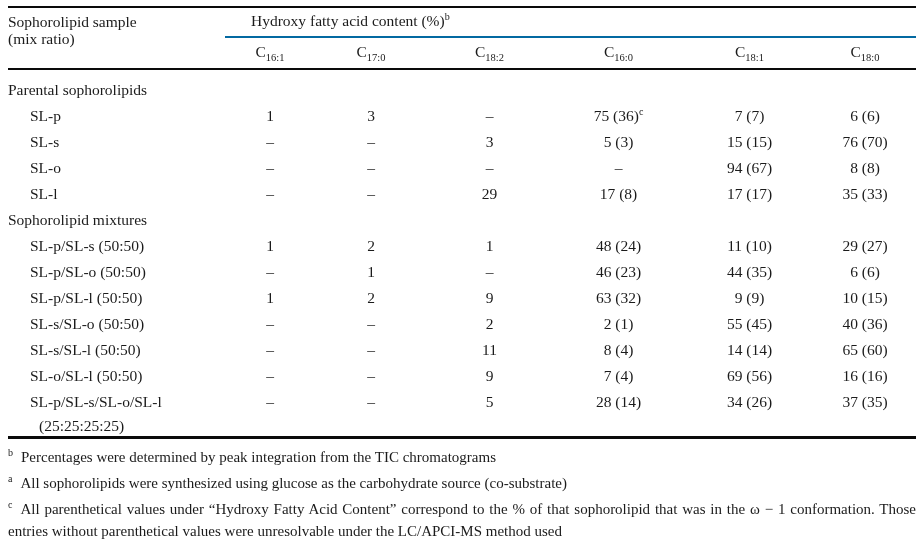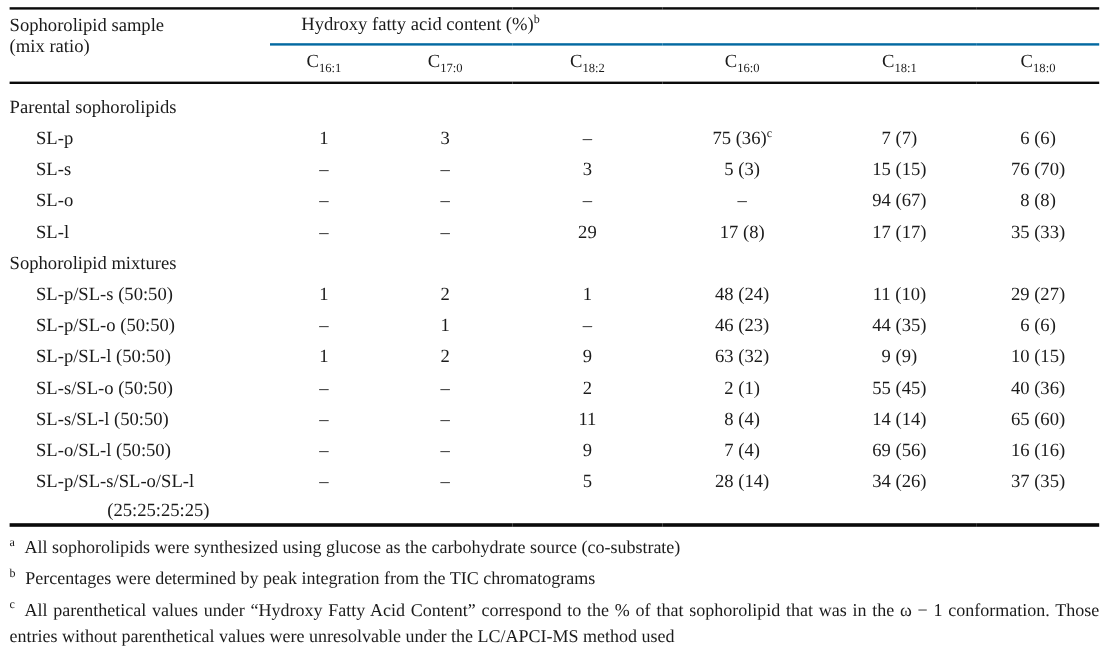--- a/index.html
+++ b/index.html
@@ -24,21 +24,21 @@
   th.group{border-bottom:2px solid #0369a1;padding:4px 0 6px 26px;}
   th.chead{text-align:center;padding:5px 0 7px 0;border-bottom:2px solid #0a0a0a;}
   th.chead sub{font-size:10.5px;line-height:0;}
   sup.mark{font-size:10px;line-height:0;vertical-align:super;}
   
   tbody td{line-height:26px;}
   tr.section-row td{padding-left:0;}
   tr.first-section td{padding-top:7px;}
   td.sample{padding-left:22px;}
   td.val{text-align:center;}
-  td.sample .line2{display:block;padding-left:9px;line-height:21px;text-align:center;}
+  td.sample .line2{display:block;padding-left:9px;line-height:21px;}
   
   .footnotes{width:908px;margin-top:7px;font-size:15px;line-height:22px;}
   .fn{margin:0 0 4px 0;}
   .fn sup{font-size:10px;line-height:0;vertical-align:super;margin-right:8px;}
   .fn-justify{text-align:justify;}
 </style>
 </head>
 <body>
 
 <div class="page">
@@ -181,18 +181,18 @@
         <td class="val">–</td>
         <td class="val">5</td>
         <td class="val">28 (14)</td>
         <td class="val">34 (26)</td>
         <td class="val">37 (35)</td>
       </tr>
     </tbody>
   </table>
 
   <div class="footnotes">
+    <p class="fn"><sup>b</sup><span>Percentages were determined by peak integration from the TIC chromatograms</span></p>
     <p class="fn"><sup>a</sup><span>All sophorolipids were synthesized using glucose as the carbohydrate source (co-substrate)</span></p>
-    <p class="fn"><sup>b</sup><span>Percentages were determined by peak integration from the TIC chromatograms</span></p>
     <p class="fn fn-justify"><sup>c</sup><span>All parenthetical values under “Hydroxy Fatty Acid Content” correspond to the % of that sophorolipid that was in the ω − 1 conformation. Those entries without parenthetical values were unresolvable under the LC/APCI-MS method used</span></p>
   </div>
 
 </div>
 
 </body></html>

